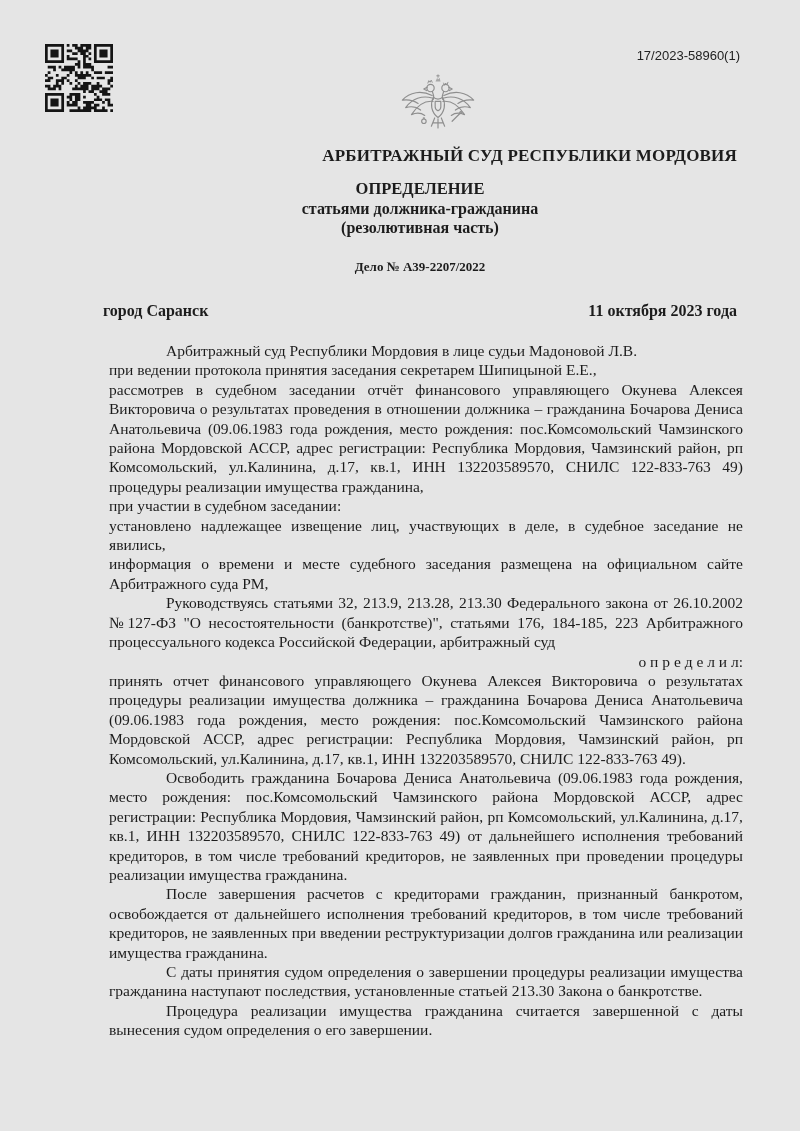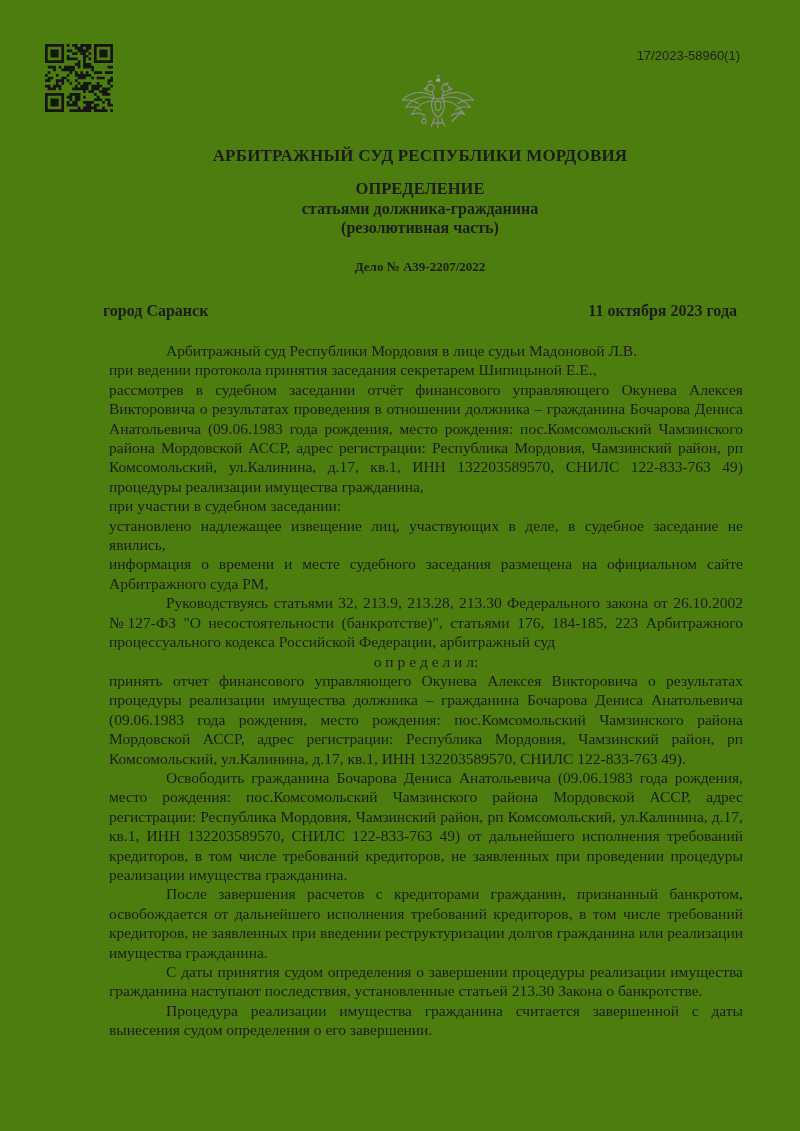--- a/index.html
+++ b/index.html
@@ -1,32 +1,32 @@
 <!DOCTYPE html>
 <html><head>
 <meta charset="utf-8">
 <style>
   html,body{margin:0;padding:0;background:#ffffff;}
-  .page{position:relative;width:800px;height:1131px;background:#4d7c0f;overflow:hidden;
+  .page{position:relative;width:800px;height:1131px;background:#e5e5e5;overflow:hidden;
         font-family:"Liberation Serif",serif;color:#1c1c1c;}
   .qr{position:absolute;left:45px;top:44px;width:68px;height:68px;}
   .doc-number{position:absolute;top:48px;right:60px;font-family:"Liberation Sans",sans-serif;
         font-size:13px;color:#222;}
   .emblem{position:absolute;top:74px;left:395px;width:86px;height:68px;}
   .header{position:absolute;top:146px;left:103px;width:634px;text-align:center;}
-  .court-name{font-size:17px;font-weight:bold;letter-spacing:.2px;}
+  .court-name{font-size:17px;font-weight:bold;letter-spacing:.2px;text-align:right;}
   .doc-type{font-size:16.5px;font-weight:bold;margin-top:13px;}
   .subtitle div{font-size:16px;font-weight:bold;line-height:19px;}
   .case-number{font-size:13px;font-weight:bold;margin-top:22px;}
   .place-date{position:absolute;top:302px;left:103px;width:634px;display:flex;
         justify-content:space-between;font-size:16px;font-weight:bold;}
   .body-text{position:absolute;top:341px;left:109px;width:634px;}
   .body-text p{margin:0;font-size:15.5px;line-height:19.4px;text-align:justify;}
   .body-text p.indent{text-indent:57px;}
-  .body-text p.ruling{text-align:center;text-indent:0;}
+  .body-text p.ruling{text-align:right;text-indent:0;}
 </style>
 </head>
 <body>
 
 <div class="page">
 
   <div class="qr">
     <svg id="qr-svg" viewBox="0 0 68 68" width="68" height="68" xmlns="http://www.w3.org/2000/svg">
         <path d="M21.76 0.00h2.72v2.72h-2.72zM27.20 0.00h2.72v2.72h-2.72zM29.92 0.00h2.72v2.72h-2.72zM35.36 0.00h2.72v2.72h-2.72zM38.08 0.00h2.72v2.72h-2.72zM40.80 0.00h2.72v2.72h-2.72zM43.52 0.00h2.72v2.72h-2.72zM29.92 2.72h2.72v2.72h-2.72zM32.64 2.72h2.72v2.72h-2.72zM35.36 2.72h2.72v2.72h-2.72zM40.80 2.72h2.72v2.72h-2.72zM43.52 2.72h2.72v2.72h-2.72zM21.76 5.44h2.72v2.72h-2.72zM24.48 5.44h2.72v2.72h-2.72zM32.64 5.44h2.72v2.72h-2.72zM35.36 5.44h2.72v2.72h-2.72zM38.08 5.44h2.72v2.72h-2.72zM40.80 5.44h2.72v2.72h-2.72zM27.20 8.16h2.72v2.72h-2.72zM29.92 8.16h2.72v2.72h-2.72zM35.36 8.16h2.72v2.72h-2.72zM38.08 8.16h2.72v2.72h-2.72zM43.52 8.16h2.72v2.72h-2.72zM21.76 10.88h2.72v2.72h-2.72zM38.08 10.88h2.72v2.72h-2.72zM40.80 10.88h2.72v2.72h-2.72zM21.76 13.60h2.72v2.72h-2.72zM24.48 13.60h2.72v2.72h-2.72zM27.20 13.60h2.72v2.72h-2.72zM29.92 13.60h2.72v2.72h-2.72zM38.08 13.60h2.72v2.72h-2.72zM43.52 13.60h2.72v2.72h-2.72zM32.64 16.32h2.72v2.72h-2.72zM38.08 16.32h2.72v2.72h-2.72zM29.92 19.04h2.72v2.72h-2.72zM32.64 19.04h2.72v2.72h-2.72zM38.08 19.04h2.72v2.72h-2.72zM40.80 19.04h2.72v2.72h-2.72zM43.52 19.04h2.72v2.72h-2.72zM2.72 21.76h2.72v2.72h-2.72zM5.44 21.76h2.72v2.72h-2.72zM8.16 21.76h2.72v2.72h-2.72zM13.60 21.76h2.72v2.72h-2.72zM19.04 21.76h2.72v2.72h-2.72zM21.76 21.76h2.72v2.72h-2.72zM24.48 21.76h2.72v2.72h-2.72zM27.20 21.76h2.72v2.72h-2.72zM32.64 21.76h2.72v2.72h-2.72zM38.08 21.76h2.72v2.72h-2.72zM40.80 21.76h2.72v2.72h-2.72zM43.52 21.76h2.72v2.72h-2.72zM46.24 21.76h2.72v2.72h-2.72zM62.56 21.76h2.72v2.72h-2.72zM65.28 21.76h2.72v2.72h-2.72zM8.16 24.48h2.72v2.72h-2.72zM16.32 24.48h2.72v2.72h-2.72zM19.04 24.48h2.72v2.72h-2.72zM21.76 24.48h2.72v2.72h-2.72zM24.48 24.48h2.72v2.72h-2.72zM27.20 24.48h2.72v2.72h-2.72zM46.24 24.48h2.72v2.72h-2.72zM2.72 27.20h2.72v2.72h-2.72zM24.48 27.20h2.72v2.72h-2.72zM29.92 27.20h2.72v2.72h-2.72zM35.36 27.20h2.72v2.72h-2.72zM40.80 27.20h2.72v2.72h-2.72zM48.96 27.20h2.72v2.72h-2.72zM51.68 27.20h2.72v2.72h-2.72zM54.40 27.20h2.72v2.72h-2.72zM59.84 27.20h2.72v2.72h-2.72zM62.56 27.20h2.72v2.72h-2.72zM65.28 27.20h2.72v2.72h-2.72zM0.00 29.92h2.72v2.72h-2.72zM10.88 29.92h2.72v2.72h-2.72zM21.76 29.92h2.72v2.72h-2.72zM29.92 29.92h2.72v2.72h-2.72zM32.64 29.92h2.72v2.72h-2.72zM35.36 29.92h2.72v2.72h-2.72zM38.08 29.92h2.72v2.72h-2.72zM40.80 29.92h2.72v2.72h-2.72zM43.52 29.92h2.72v2.72h-2.72zM2.72 32.64h2.72v2.72h-2.72zM5.44 32.64h2.72v2.72h-2.72zM16.32 32.64h2.72v2.72h-2.72zM19.04 32.64h2.72v2.72h-2.72zM32.64 32.64h2.72v2.72h-2.72zM35.36 32.64h2.72v2.72h-2.72zM38.08 32.64h2.72v2.72h-2.72zM46.24 32.64h2.72v2.72h-2.72zM51.68 32.64h2.72v2.72h-2.72zM54.40 32.64h2.72v2.72h-2.72zM57.12 32.64h2.72v2.72h-2.72zM65.28 32.64h2.72v2.72h-2.72zM0.00 35.36h2.72v2.72h-2.72zM2.72 35.36h2.72v2.72h-2.72zM10.88 35.36h2.72v2.72h-2.72zM13.60 35.36h2.72v2.72h-2.72zM16.32 35.36h2.72v2.72h-2.72zM21.76 35.36h2.72v2.72h-2.72zM29.92 35.36h2.72v2.72h-2.72zM62.56 35.36h2.72v2.72h-2.72zM65.28 35.36h2.72v2.72h-2.72zM10.88 38.08h2.72v2.72h-2.72zM16.32 38.08h2.72v2.72h-2.72zM24.48 38.08h2.72v2.72h-2.72zM32.64 38.08h2.72v2.72h-2.72zM38.08 38.08h2.72v2.72h-2.72zM40.80 38.08h2.72v2.72h-2.72zM43.52 38.08h2.72v2.72h-2.72zM51.68 38.08h2.72v2.72h-2.72zM62.56 38.08h2.72v2.72h-2.72zM0.00 40.80h2.72v2.72h-2.72zM2.72 40.80h2.72v2.72h-2.72zM8.16 40.80h2.72v2.72h-2.72zM10.88 40.80h2.72v2.72h-2.72zM13.60 40.80h2.72v2.72h-2.72zM29.92 40.80h2.72v2.72h-2.72zM35.36 40.80h2.72v2.72h-2.72zM38.08 40.80h2.72v2.72h-2.72zM40.80 40.80h2.72v2.72h-2.72zM46.24 40.80h2.72v2.72h-2.72zM48.96 40.80h2.72v2.72h-2.72zM51.68 40.80h2.72v2.72h-2.72zM54.40 40.80h2.72v2.72h-2.72zM65.28 40.80h2.72v2.72h-2.72zM2.72 43.52h2.72v2.72h-2.72zM5.44 43.52h2.72v2.72h-2.72zM8.16 43.52h2.72v2.72h-2.72zM13.60 43.52h2.72v2.72h-2.72zM27.20 43.52h2.72v2.72h-2.72zM29.92 43.52h2.72v2.72h-2.72zM32.64 43.52h2.72v2.72h-2.72zM35.36 43.52h2.72v2.72h-2.72zM38.08 43.52h2.72v2.72h-2.72zM40.80 43.52h2.72v2.72h-2.72zM46.24 43.52h2.72v2.72h-2.72zM48.96 43.52h2.72v2.72h-2.72zM51.68 43.52h2.72v2.72h-2.72zM57.12 43.52h2.72v2.72h-2.72zM59.84 43.52h2.72v2.72h-2.72zM62.56 43.52h2.72v2.72h-2.72zM38.08 46.24h2.72v2.72h-2.72zM43.52 46.24h2.72v2.72h-2.72zM46.24 46.24h2.72v2.72h-2.72zM54.40 46.24h2.72v2.72h-2.72zM57.12 46.24h2.72v2.72h-2.72zM59.84 46.24h2.72v2.72h-2.72zM24.48 48.96h2.72v2.72h-2.72zM27.20 48.96h2.72v2.72h-2.72zM29.92 48.96h2.72v2.72h-2.72zM32.64 48.96h2.72v2.72h-2.72zM48.96 48.96h2.72v2.72h-2.72zM57.12 48.96h2.72v2.72h-2.72zM59.84 48.96h2.72v2.72h-2.72zM62.56 48.96h2.72v2.72h-2.72zM21.76 51.68h2.72v2.72h-2.72zM24.48 51.68h2.72v2.72h-2.72zM29.92 51.68h2.72v2.72h-2.72zM32.64 51.68h2.72v2.72h-2.72zM38.08 51.68h2.72v2.72h-2.72zM51.68 51.68h2.72v2.72h-2.72zM24.48 54.40h2.72v2.72h-2.72zM29.92 54.40h2.72v2.72h-2.72zM32.64 54.40h2.72v2.72h-2.72zM48.96 54.40h2.72v2.72h-2.72zM51.68 54.40h2.72v2.72h-2.72zM54.40 54.40h2.72v2.72h-2.72zM59.84 54.40h2.72v2.72h-2.72zM62.56 54.40h2.72v2.72h-2.72zM21.76 57.12h2.72v2.72h-2.72zM27.20 57.12h2.72v2.72h-2.72zM29.92 57.12h2.72v2.72h-2.72zM38.08 57.12h2.72v2.72h-2.72zM40.80 57.12h2.72v2.72h-2.72zM43.52 57.12h2.72v2.72h-2.72zM46.24 57.12h2.72v2.72h-2.72zM57.12 57.12h2.72v2.72h-2.72zM62.56 57.12h2.72v2.72h-2.72zM21.76 59.84h2.72v2.72h-2.72zM24.48 59.84h2.72v2.72h-2.72zM27.20 59.84h2.72v2.72h-2.72zM29.92 59.84h2.72v2.72h-2.72zM40.80 59.84h2.72v2.72h-2.72zM43.52 59.84h2.72v2.72h-2.72zM48.96 59.84h2.72v2.72h-2.72zM51.68 59.84h2.72v2.72h-2.72zM62.56 59.84h2.72v2.72h-2.72zM65.28 59.84h2.72v2.72h-2.72zM32.64 62.56h2.72v2.72h-2.72zM38.08 62.56h2.72v2.72h-2.72zM40.80 62.56h2.72v2.72h-2.72zM43.52 62.56h2.72v2.72h-2.72zM46.24 62.56h2.72v2.72h-2.72zM48.96 62.56h2.72v2.72h-2.72zM57.12 62.56h2.72v2.72h-2.72zM24.48 65.28h2.72v2.72h-2.72zM27.20 65.28h2.72v2.72h-2.72zM29.92 65.28h2.72v2.72h-2.72zM32.64 65.28h2.72v2.72h-2.72zM35.36 65.28h2.72v2.72h-2.72zM38.08 65.28h2.72v2.72h-2.72zM40.80 65.28h2.72v2.72h-2.72zM43.52 65.28h2.72v2.72h-2.72zM48.96 65.28h2.72v2.72h-2.72zM51.68 65.28h2.72v2.72h-2.72zM54.40 65.28h2.72v2.72h-2.72zM57.12 65.28h2.72v2.72h-2.72zM59.84 65.28h2.72v2.72h-2.72zM65.28 65.28h2.72v2.72h-2.72zM0.00 0.00h19.04v19.04h-19.04zM2.72 2.72h13.60v13.60h-13.60zM5.44 5.44h8.16v8.16h-8.16zM48.96 0.00h19.04v19.04h-19.04zM51.68 2.72h13.60v13.60h-13.60zM54.40 5.44h8.16v8.16h-8.16zM0.00 48.96h19.04v19.04h-19.04zM2.72 51.68h13.60v13.60h-13.60zM5.44 54.40h8.16v8.16h-8.16z" fill="#151515" fill-rule="evenodd"></path>
       </svg>

